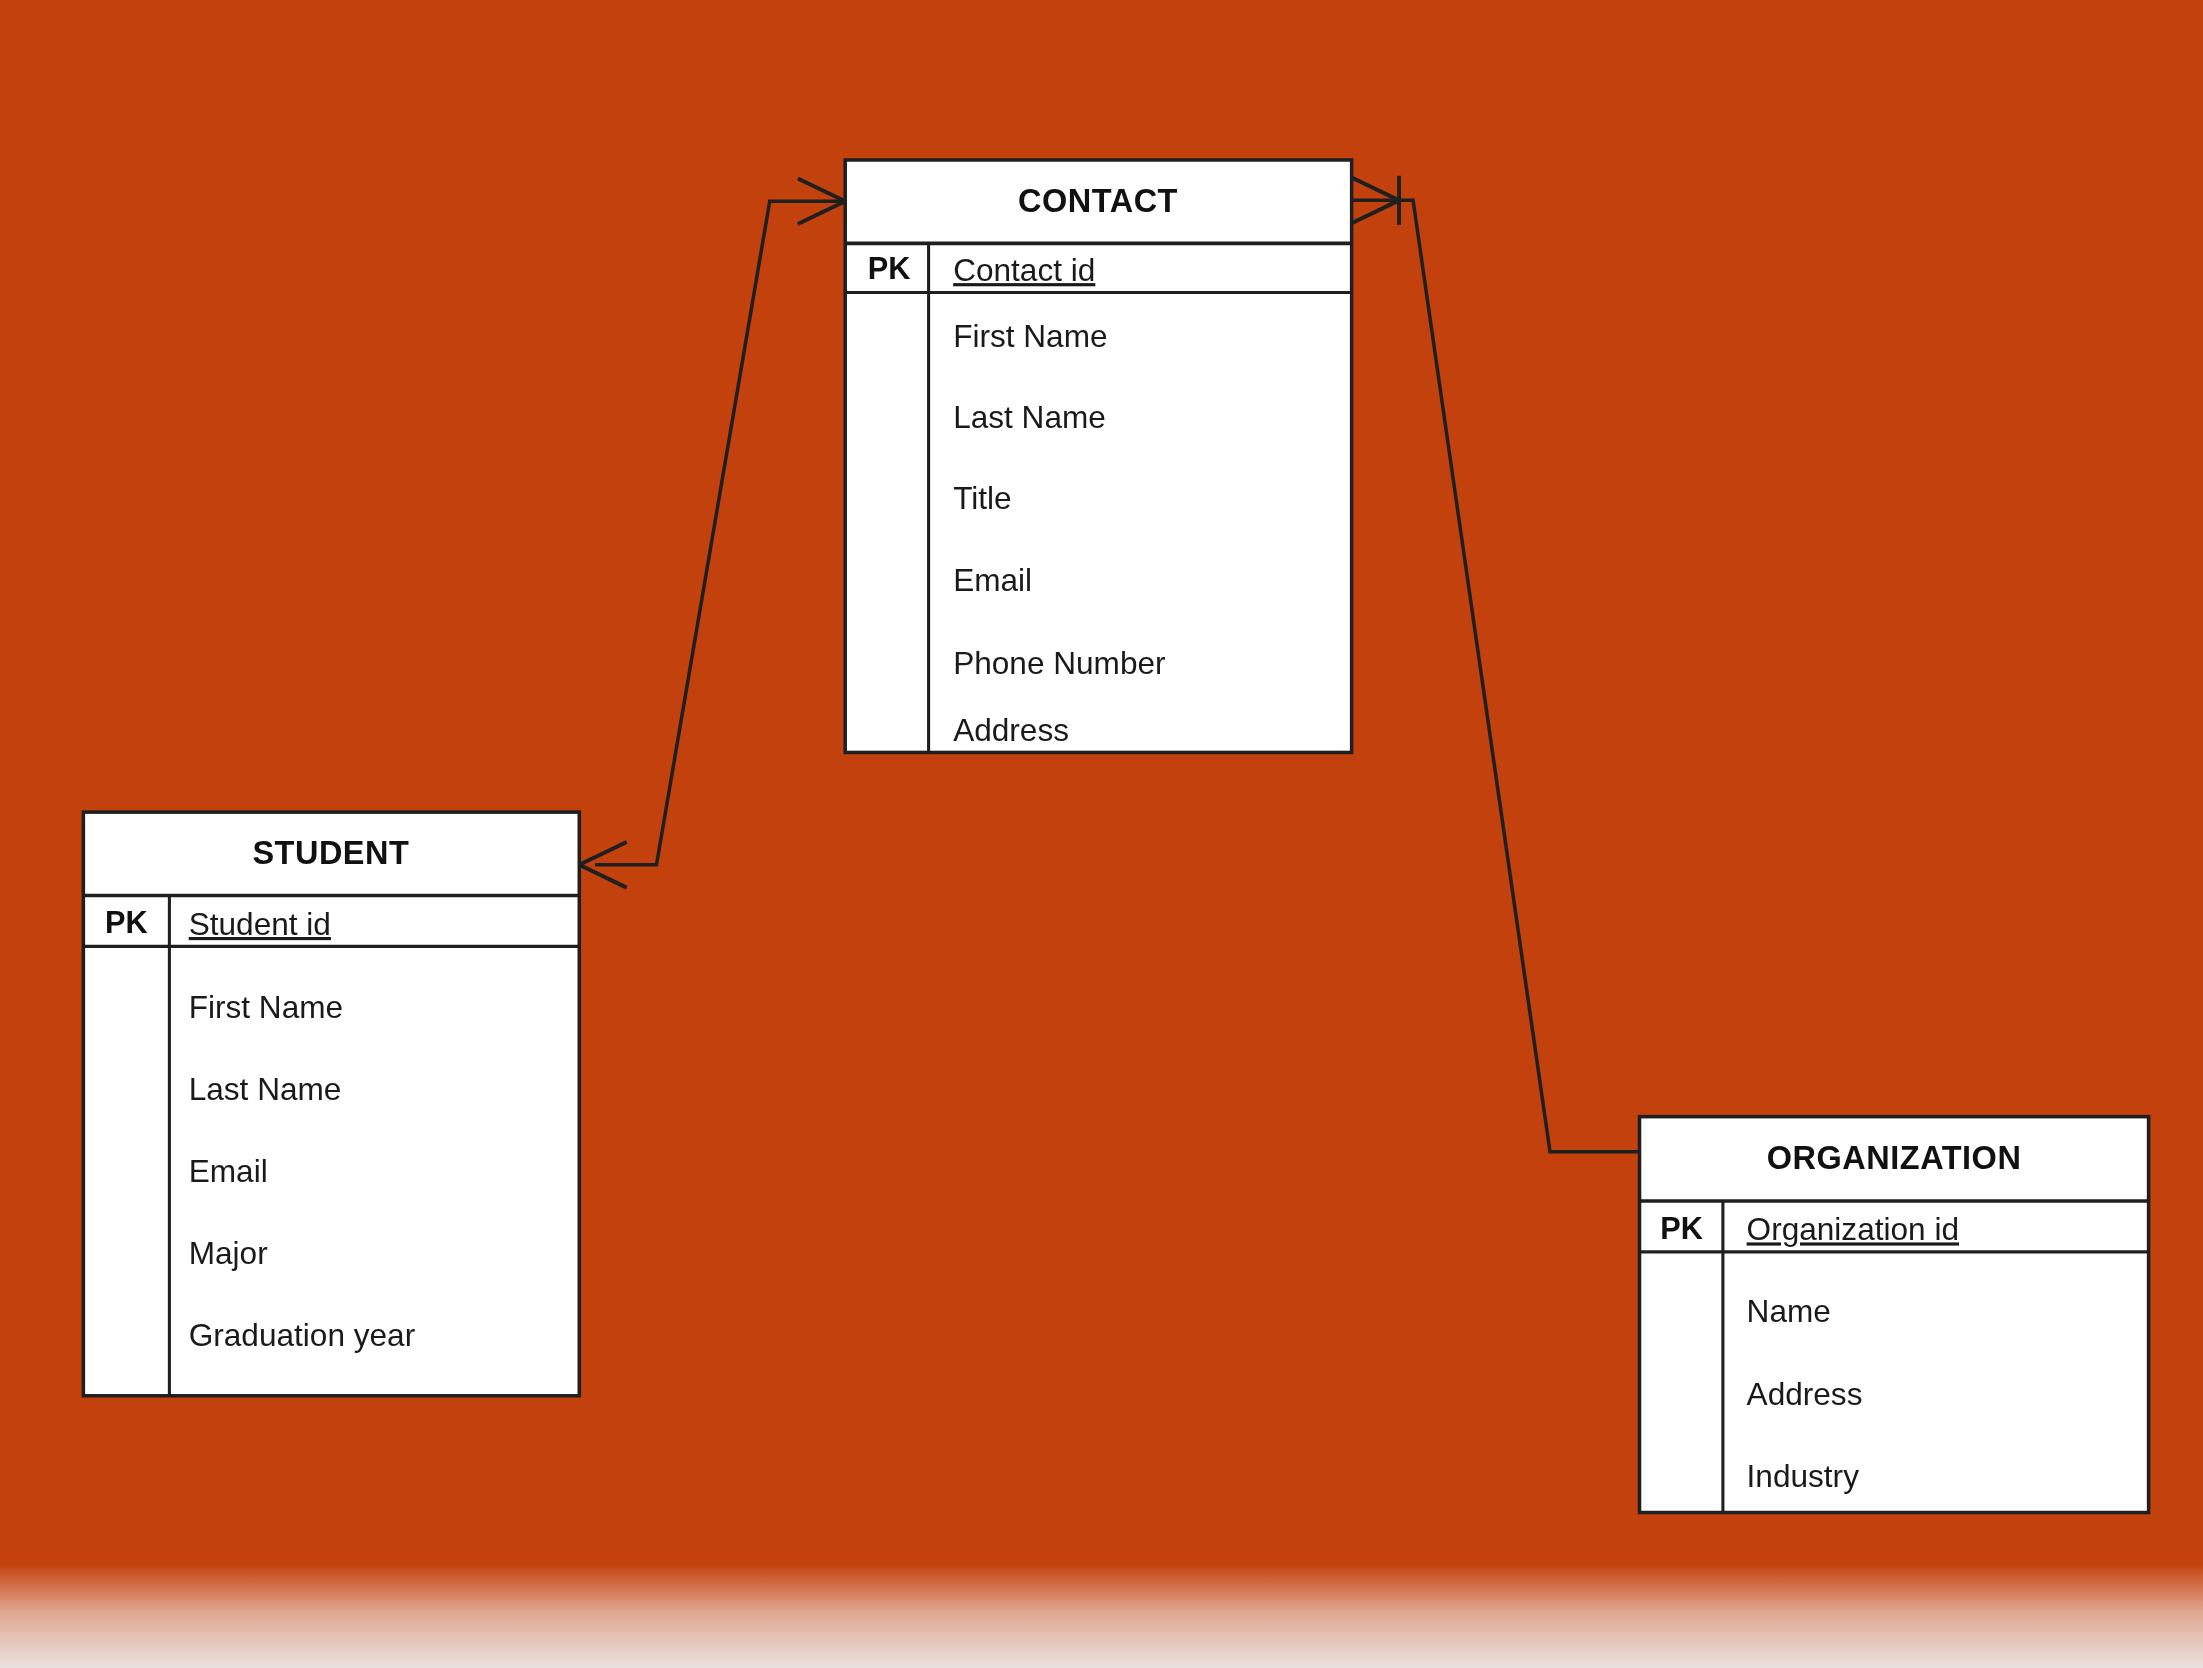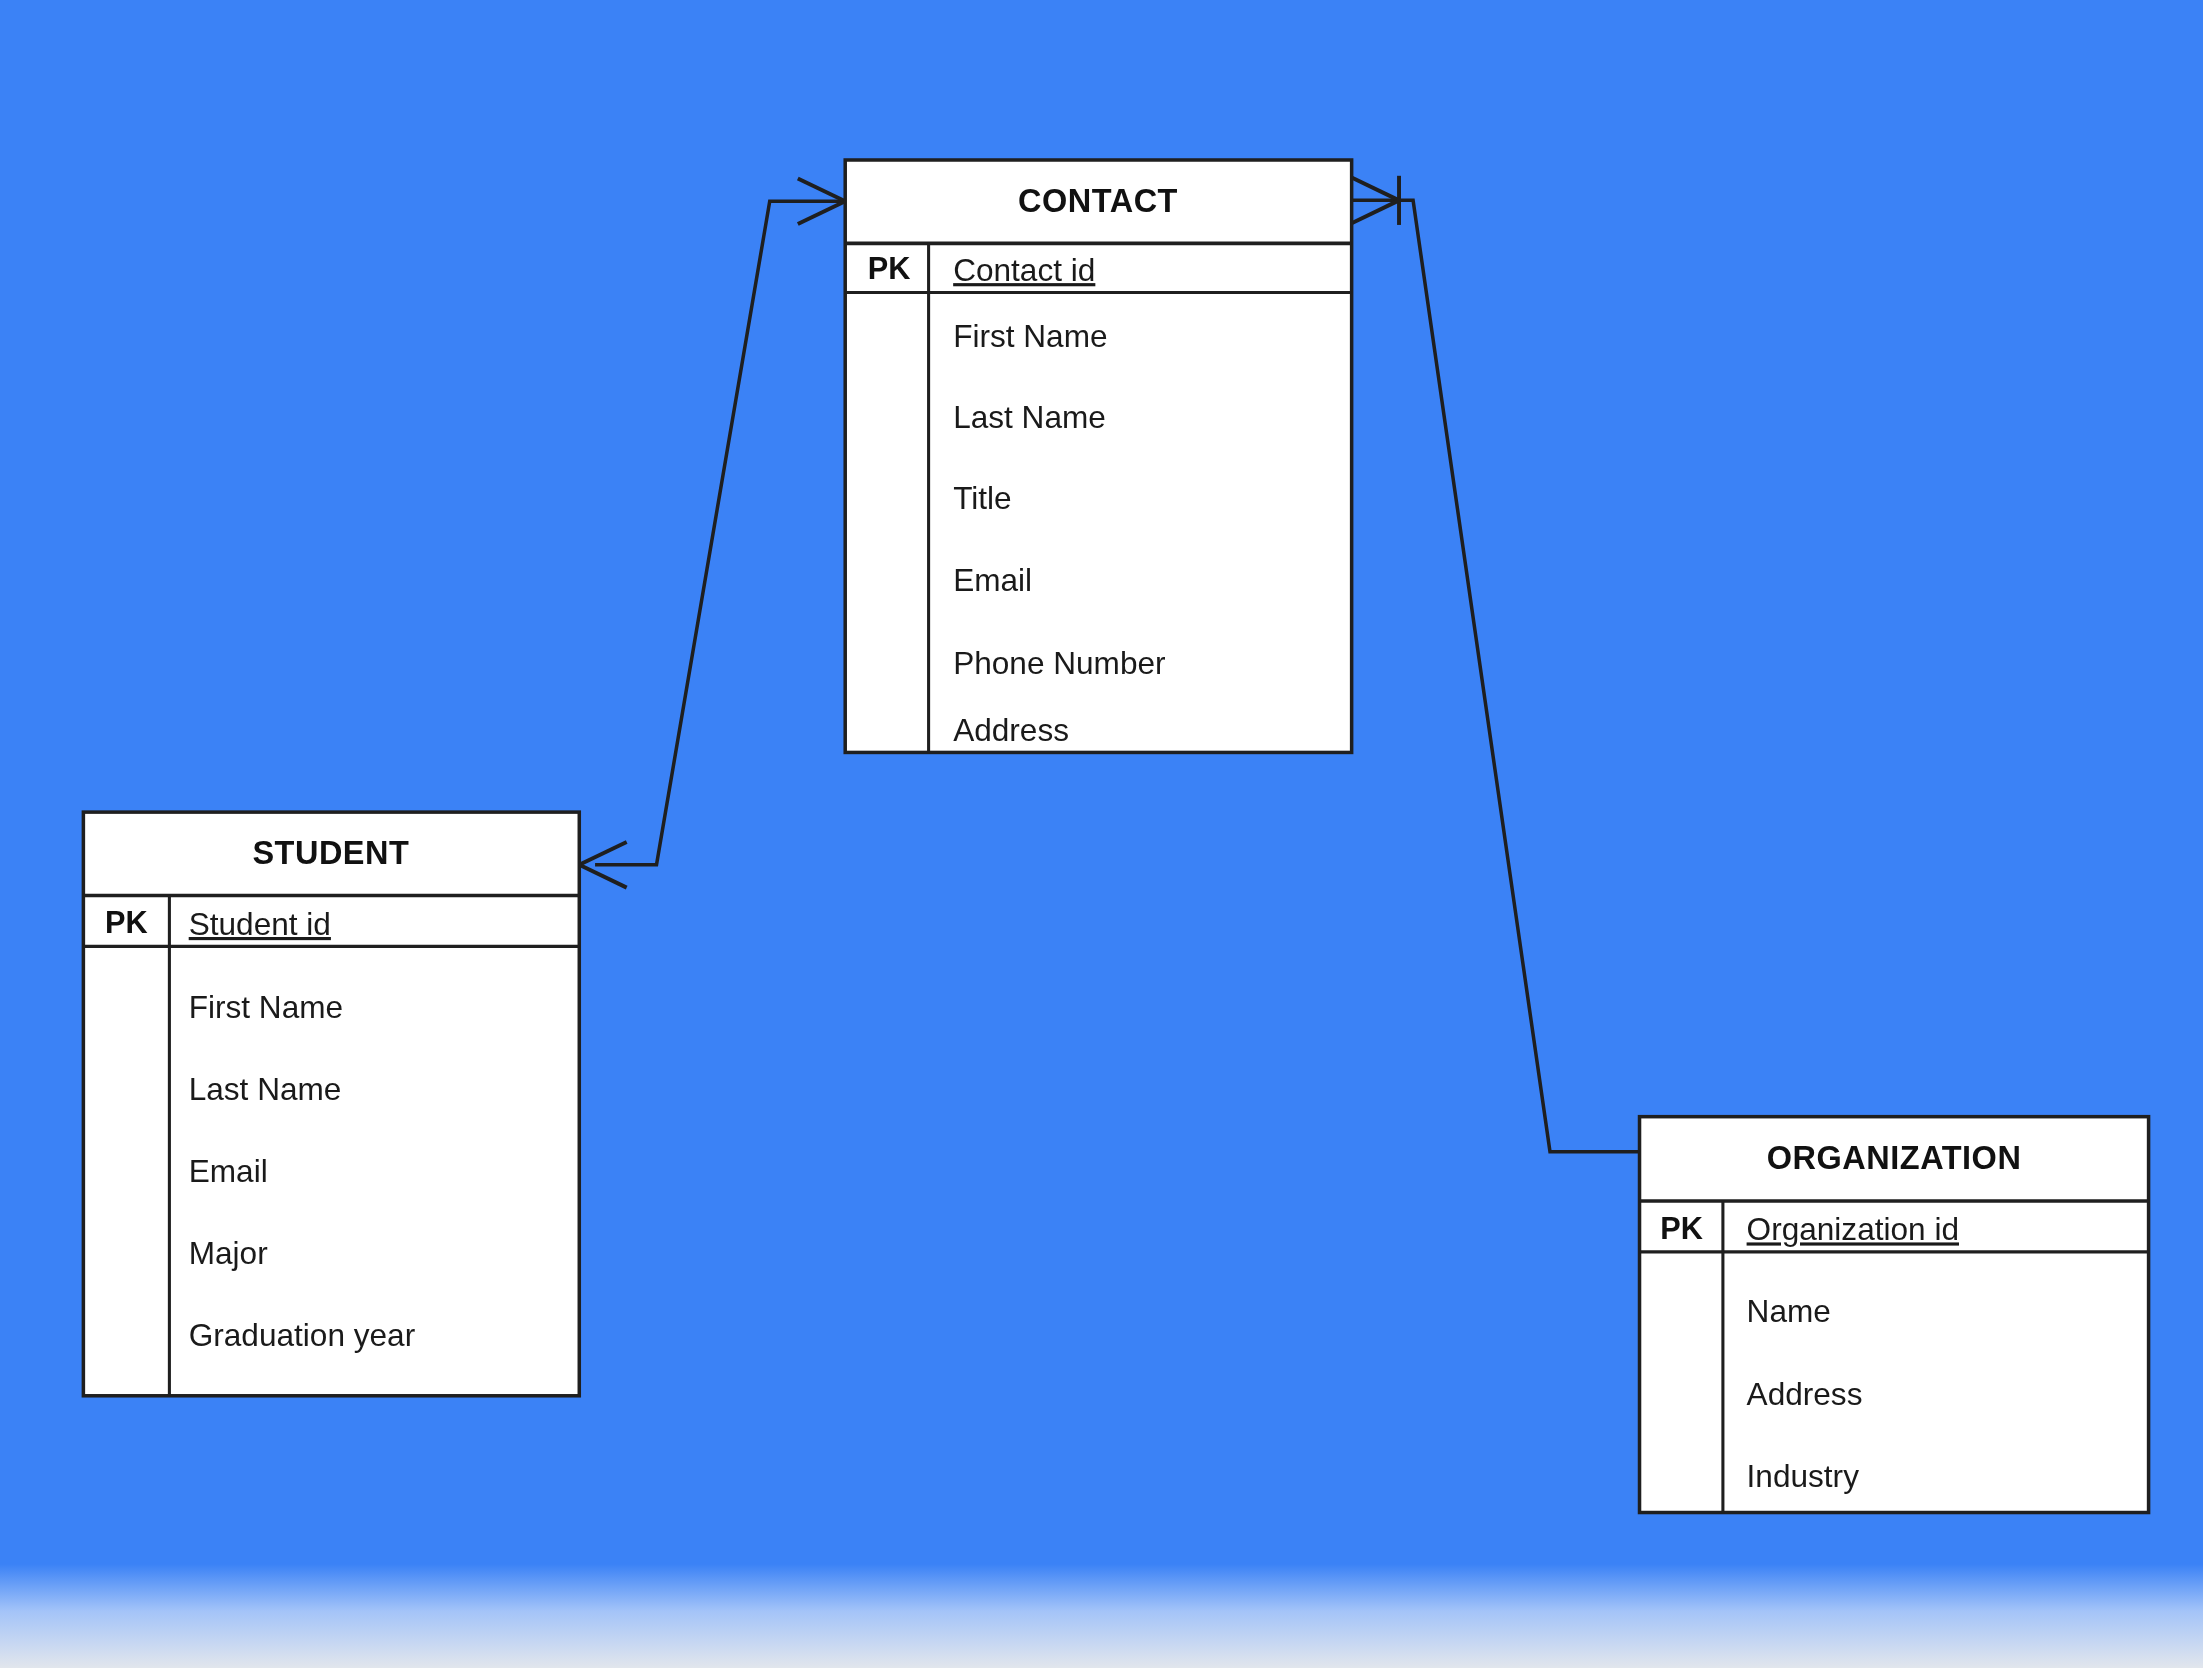--- a/index.html
+++ b/index.html
@@ -11,21 +11,21 @@
   body {
     width: 2203px;
     height: 1669px;
     overflow: hidden;
     font-family: "Liberation Sans", sans-serif;
   }
   #canvas {
     position: relative;
     width: 2203px;
     height: 1669px;
-    background: #3b82f6;
+    background: #c2410c;
     overflow: hidden;
   }
   
   #bottom-fade {
     position: absolute;
     left: 0;
     bottom: 0;
     width: 2203px;
     height: 105px;
     background: linear-gradient(to bottom, rgba(255,255,255,0) 0%, rgba(250,250,250,0.55) 45%, rgba(236,236,236,0.95) 100%);

